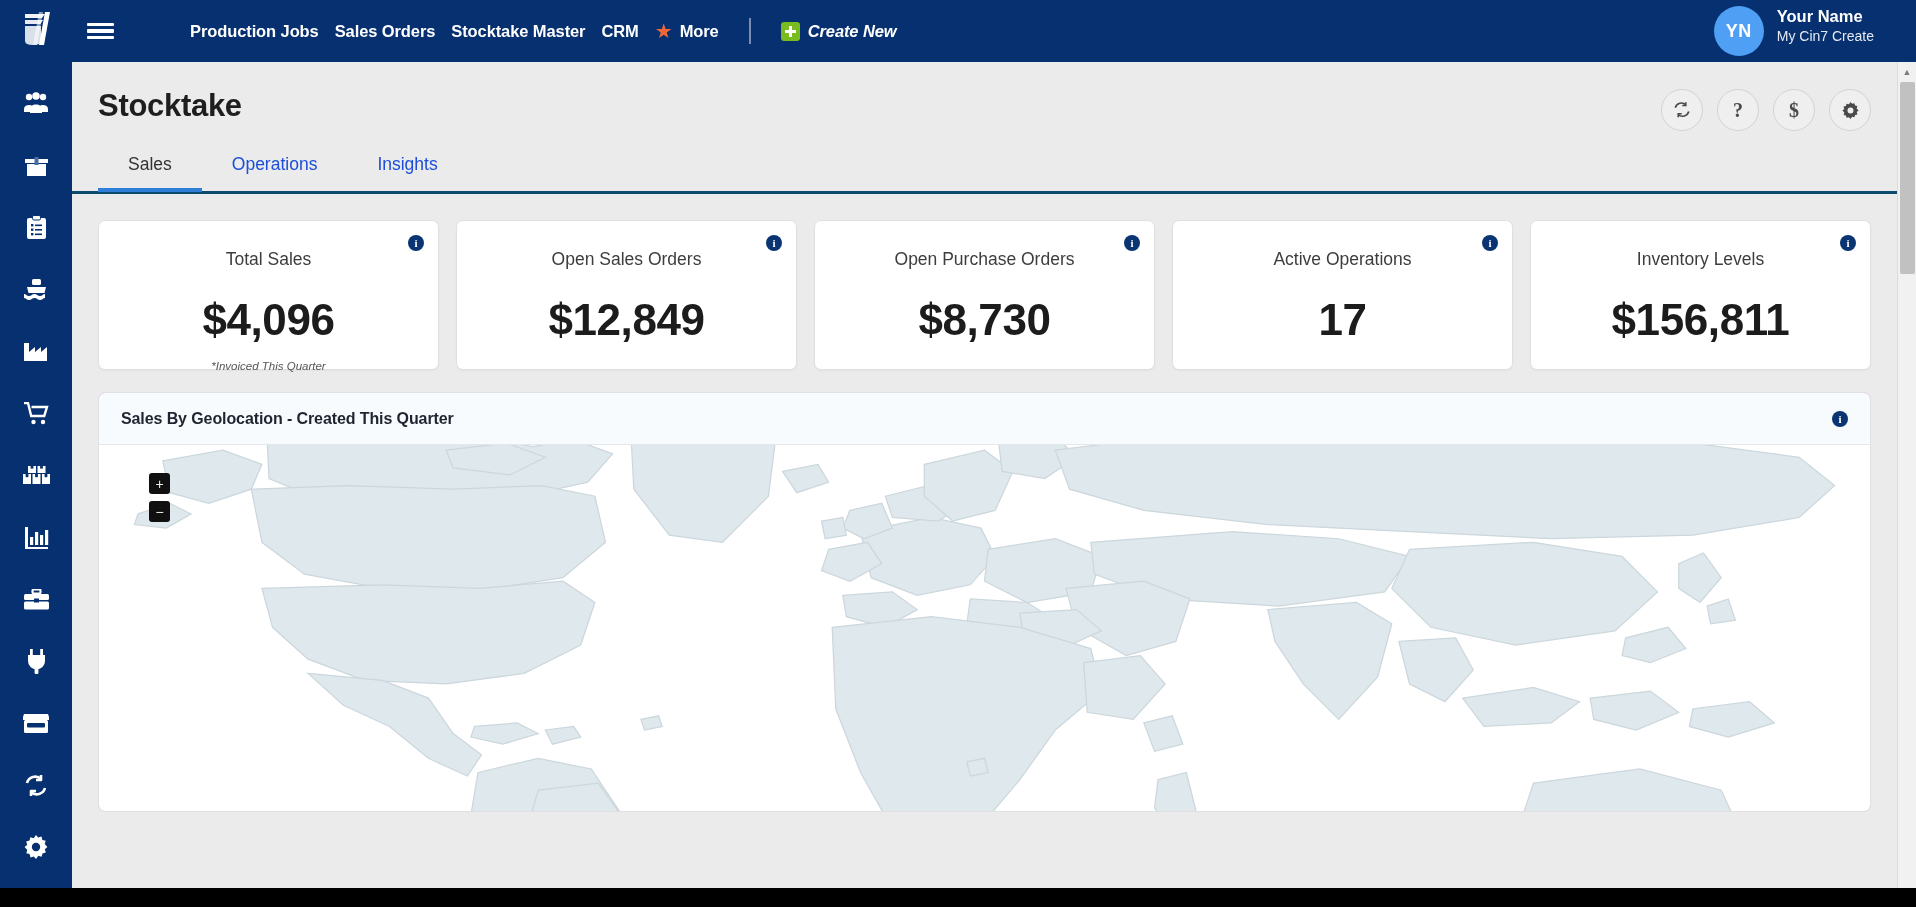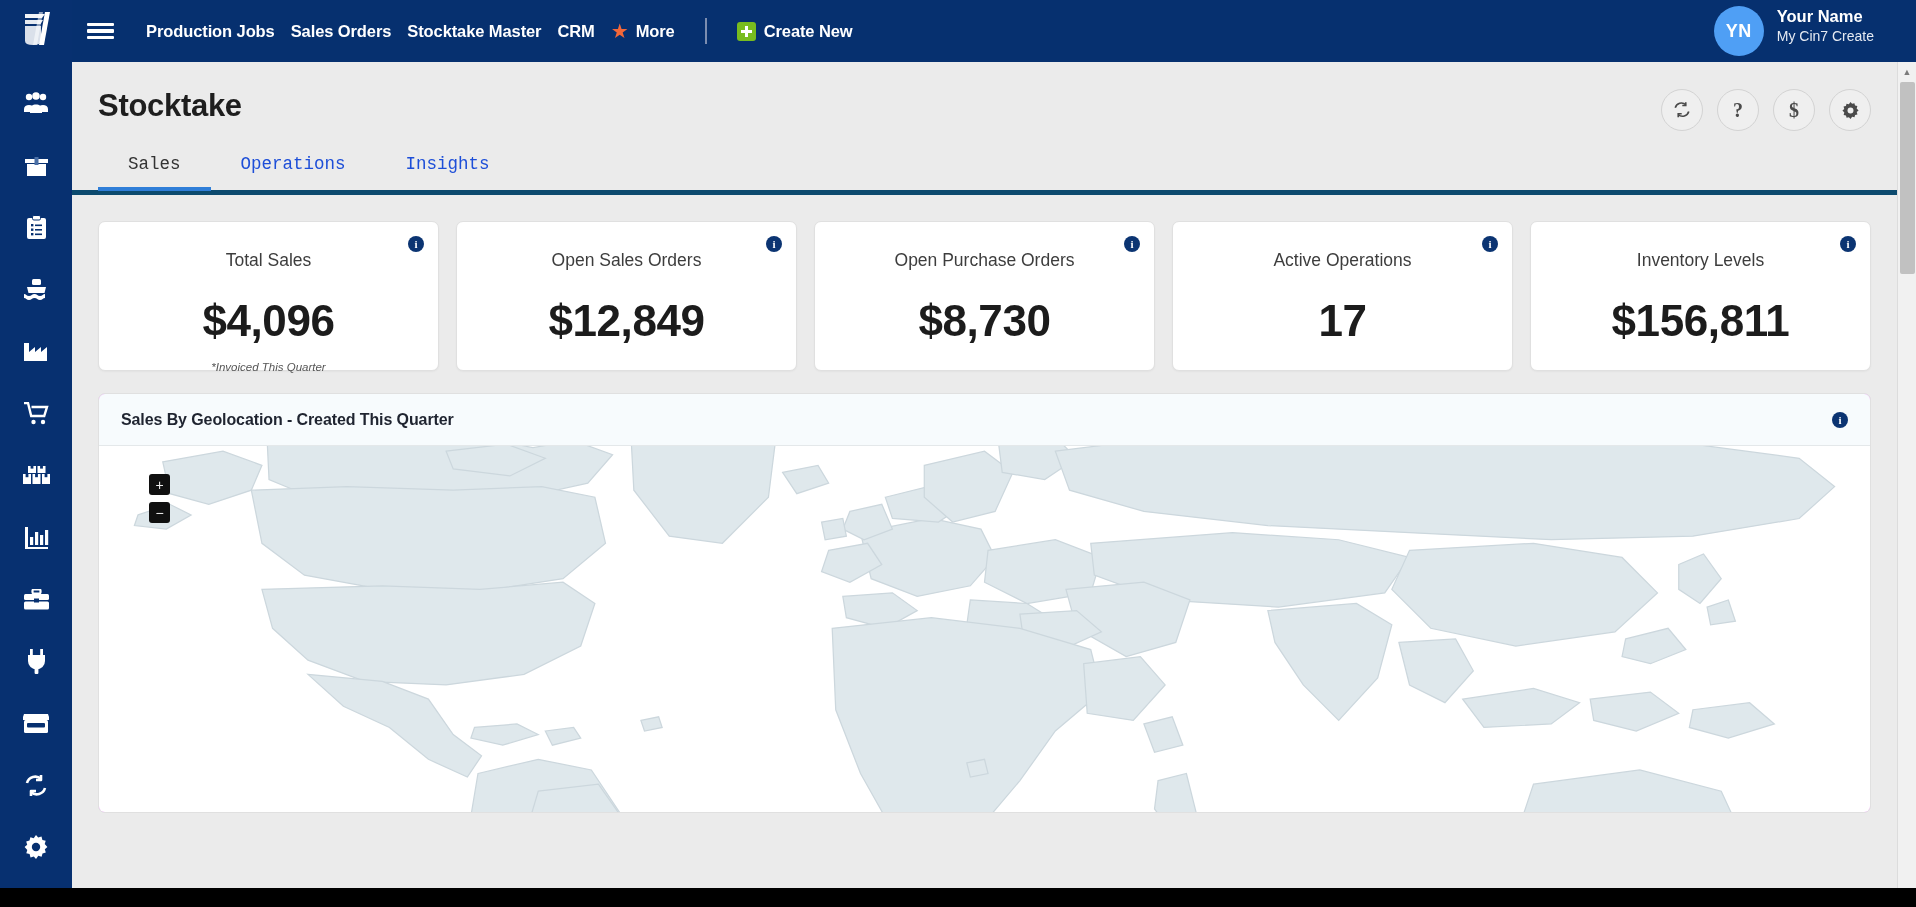--- a/index.html
+++ b/index.html
@@ -22,33 +22,33 @@
   .rail-ico {
     width: 72px; height: 62px; display: flex; align-items: center; justify-content: center;
     color: #fff; cursor: pointer;
   }
   .rail-bottom { padding-bottom: 10px; display:flex; flex-direction: column; align-items:center; }
   .rail-ico svg { display: block; }
 
   
   .topbar {
     position: absolute; left: 72px; top: 0; right: 0; height: 62px;
-    background: #06306f; display: flex; align-items: center; z-index: 25;
+    background: #06306f; display: flex; align-items: center; z-index: 25; gap: 44px;
   }
   .hamburger { width: 56px; display:flex; align-items:center; justify-content:center; cursor:pointer; }
   .hamburger span { display:block; width: 27px; height: 3.5px; background:#fff; margin: 3.2px 0; border-radius:1px; }
   .nav { display: flex; align-items: center; gap: 16px; margin-left: 18px; }
   .nav a {
     color: #fff; font-size: 16.5px; font-weight: bold; text-decoration: none;
     letter-spacing: -0.1px; cursor: pointer; white-space: nowrap;
   }
   .nav-more { display: flex; align-items: center; gap: 7px; cursor:pointer; }
   .star { color: #f26739; font-size: 20px; line-height: 1; }
   .divider { width: 2px; height: 26px; background: #7b8db0; margin: 0 14px; }
-  .create-new { display: flex; align-items: flex-end; gap: 8px; cursor: pointer; }
+  .create-new { display: flex; align-items: flex-end; gap: 8px; cursor: pointer; font-style: italic; }
   .plus-box {
     width: 19px; height: 19px; background: #78bc1f; border-radius: 3px;
     position: relative; flex: none;
   }
   .plus-box:before, .plus-box:after {
     content:""; position:absolute; background:#fff;
   }
   .plus-box:before { left: 4px; top: 8.3px; width: 11px; height: 2.8px; }
   .plus-box:after { top: 4px; left: 8.1px; height: 11px; width: 2.8px; }
   .user-block {
@@ -72,21 +72,21 @@
     padding: 26px 0 0 26px;
   }
   .head-actions { position: absolute; right: 26px; top: 27px; display: flex; gap: 14px; }
   .circle-btn {
     width: 42px; height: 42px; border-radius: 50%; background: #efefef;
     border: 1px solid #d3d3d3; display: flex; align-items: center; justify-content: center;
     color: #4a4a4a; cursor: pointer;
   }
   .circle-btn.txt { font-size: 20px; font-weight: bold; font-family: "Liberation Serif", serif;}
 
-  .tabs { display: flex; gap: 0; padding: 22px 0 0 26px; border-bottom: 5px solid #0c4a6e; font-family: Liberation Mono, monospace; }
+  .tabs { display: flex; gap: 0; padding: 22px 0 0 26px; border-bottom: 3px solid #0c4a6e; }
   .tab {
     padding: 8px 30px 13px 30px; font-size: 17.5px; color: #1d4ed8;
     cursor: pointer; border-bottom: 4px solid transparent; margin-bottom: -1px;
   }
   .tab.active { color: #333; border-bottom-color: #2f7ed8; }
 
   .cards { display: flex; gap: 17px; padding: 26px 26px 0 26px; }
   .card {
     flex: 1; background: #fff; border: 1px solid #e0e0e0; border-radius: 7px;
     height: 150px; position: relative; display: flex; flex-direction: column;

